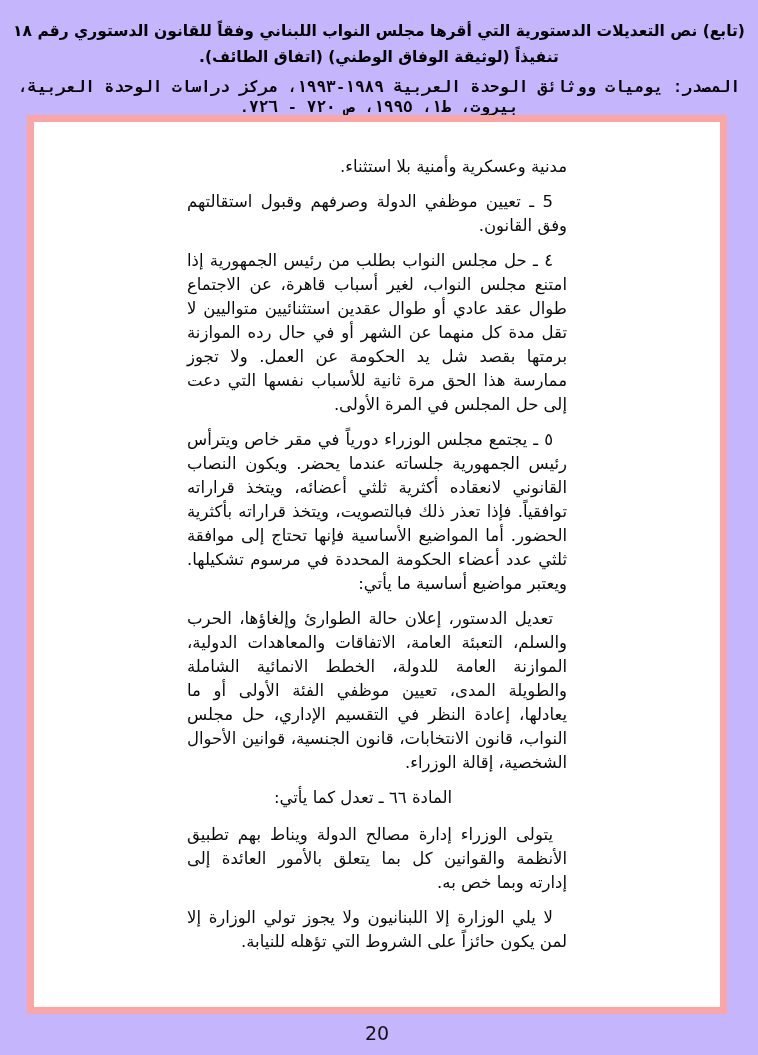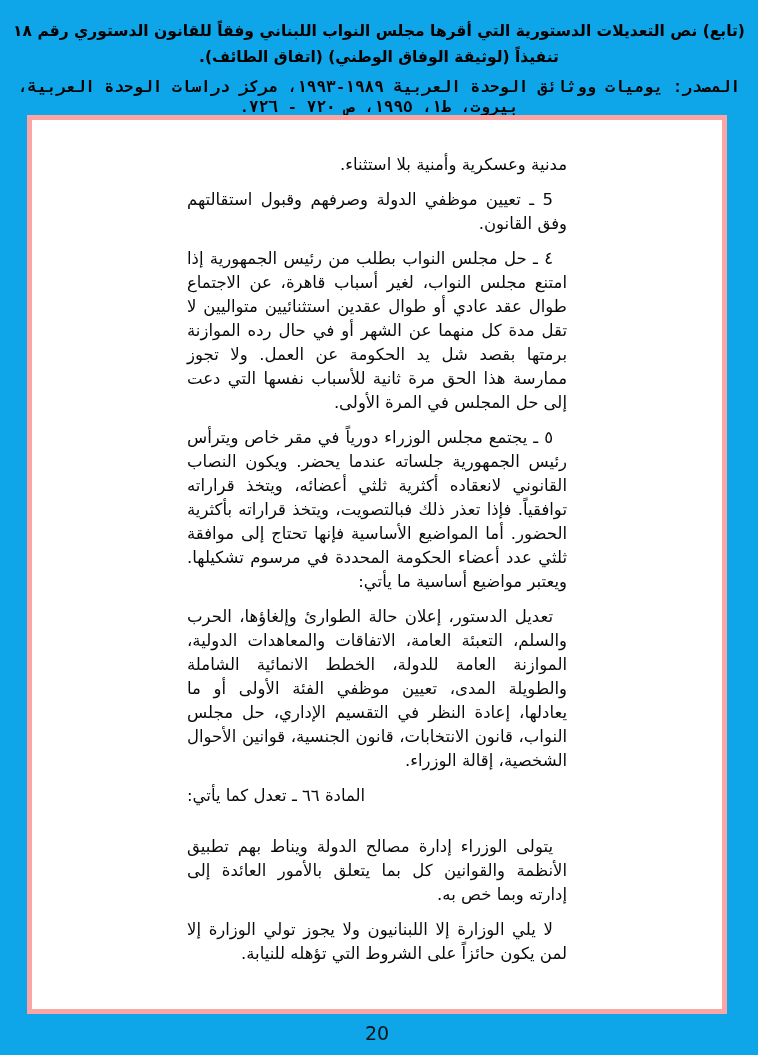--- a/index.html
+++ b/index.html
@@ -4,21 +4,21 @@
 <style>
   html, body {
     margin: 0;
     padding: 0;
     background: #ffffff;
   }
   .page {
     position: relative;
     width: 758px;
     height: 1055px;
-    background: #0ea5e9;
+    background: #c4b5fd;
     font-family: "DejaVu Sans", sans-serif;
     color: #0a0a0a;
     overflow: hidden;
   }
   .header {
     direction: rtl;
     width: 738px;
     margin: 0 auto;
     padding-top: 19px;
     text-align: center;
@@ -35,44 +35,44 @@
     margin-top: 7px;
     color: #000000;
     font-family: Liberation Mono, monospace;
   }
   .frame {
     position: absolute;
     left: 27px;
     top: 115px;
     width: 700px;
     height: 899px;
-    border: 5px solid #fca5a5;
+    border: 7px solid #fca5a5;
     box-sizing: border-box;
     background: #ffffff;
   }
   .textcol {
     direction: rtl;
     width: 380px;
     margin: 33px auto 0 auto;
     font-size: 16.5px;
     line-height: 24px;
     text-align: justify;
     color: #0a0a0a;
   }
   .para {
     margin: 0 0 11px 0;
     text-indent: 14px;
   }
   .para.cont {
     text-indent: 0;
   }
   .para.article-head {
-    text-align: left;
+    text-align: center;
     text-indent: 28px;
-    margin-bottom: 27px;
+    margin-bottom: 13px;
   }
   .pagenum {
     position: absolute;
     top: 1022px;
     left: 27px;
     width: 700px;
     text-align: center;
     font-size: 19px;
     color: #111111;
   }

